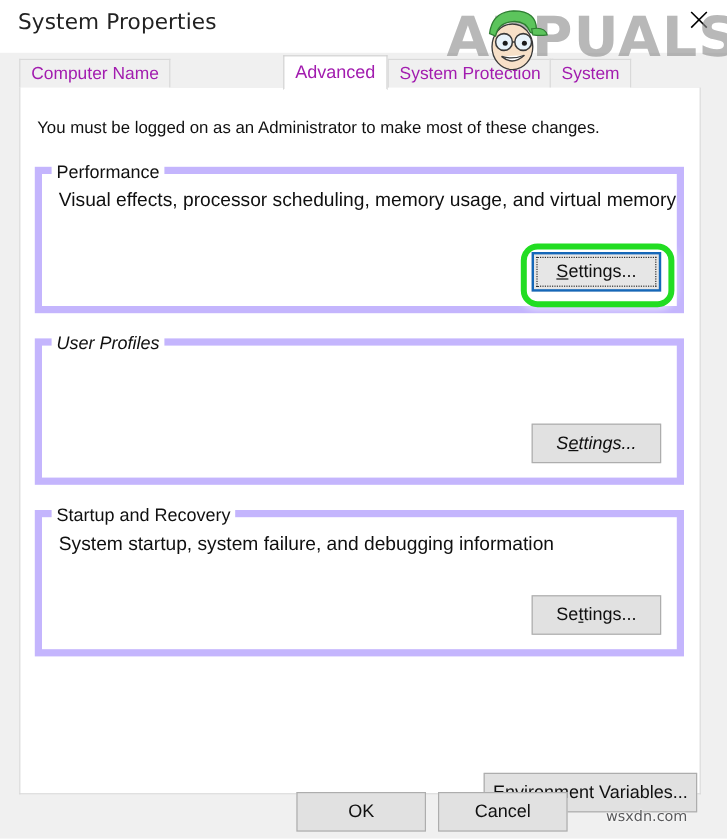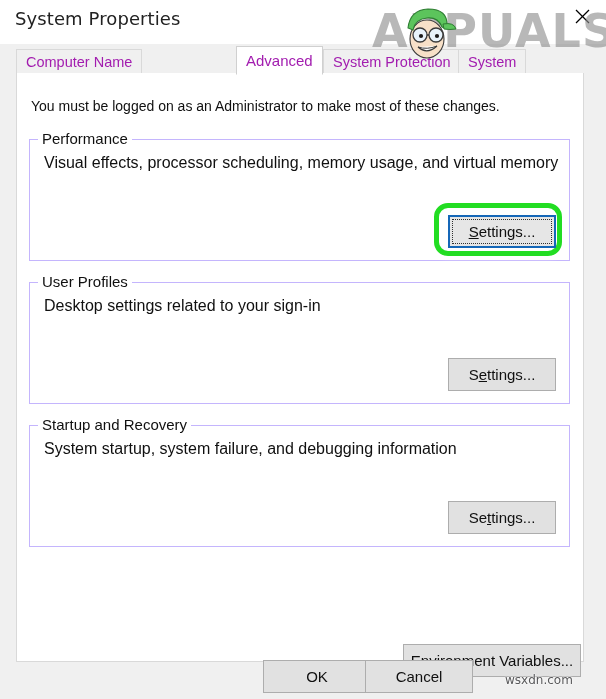--- a/index.html
+++ b/index.html
@@ -125,21 +125,21 @@
     color: #101010;
     white-space: nowrap;
   }
 
   
   .groupbox {
     position: absolute;
     left: 12px;
     width: 541px;
     box-sizing: border-box;
-    border: 1px solid #c4b5fd;
+    border: 6px solid #c4b5fd;
   }
   .group-legend {
     position: absolute;
     top: -10px;
     left: 8px;
     background: #ffffff;
     padding: 0 4px;
     font-size: 15px;
     color: #101010;
     white-space: nowrap;
@@ -147,21 +147,21 @@
   .group-desc {
     position: absolute;
     left: 14px;
     top: 14px;
     font-size: 16px;
     color: #101010;
     white-space: nowrap;
   }
 
   #group-performance { top: 66px;  height: 122px; }
-  #group-userprofiles { top: 209px; height: 122px; }
+  #group-userprofiles { top: 209px; height: 122px; font-style: italic; }
   #group-startup     { top: 352px; height: 122px; }
 
   
   .btn {
     position: absolute;
     box-sizing: border-box;
     background: #e1e1e1;
     border: 1px solid #adadad;
     font-size: 15px;
     color: #101010;
@@ -211,21 +211,21 @@
   }
 
   #btn-environment {
     left: 386px;
     top: 571px;
     width: 178px;
     height: 33px;
   }
 
   
-  #btn-ok     { left: 247px; top: 660px; width: 108px; height: 33px; margin-left: 16px; }
+  #btn-ok     { left: 247px; top: 660px; width: 108px; height: 33px; }
   #btn-cancel { left: 365px; top: 660px; width: 108px; height: 33px; }
   #btn-apply  { left: 483px; top: 660px; width: 108px; height: 33px; }
 
   
   #appuals-watermark {
     position: absolute;
     left: 372px;
     top: 4px;
     width: 228px;
     height: 62px;
@@ -294,21 +294,20 @@
       <div class="group-legend">Performance</div>
       <div class="group-desc">Visual effects, processor scheduling, memory usage, and virtual memory</div>
       <div class="btn btn-settings" id="btn-settings-performance">
         <span><u>S</u><span>ettings...</span></span>
         <span class="focus-ring"></span>
       </div>
     </div>
 
     <div class="groupbox" id="group-userprofiles">
       <div class="group-legend">User Profiles</div>
-      <div class="group-desc">Desktop settings related to your sign-in</div>
       <div class="btn btn-settings" id="btn-settings-userprofiles">
         <span><span>S</span><u>e</u><span>ttings...</span></span>
       </div>
     </div>
 
     <div class="groupbox" id="group-startup">
       <div class="group-legend">Startup and Recovery</div>
       <div class="group-desc">System startup, system failure, and debugging information</div>
       <div class="btn btn-settings" id="btn-settings-startup">
         <span><span>Se</span><u>t</u><span>tings...</span></span>

